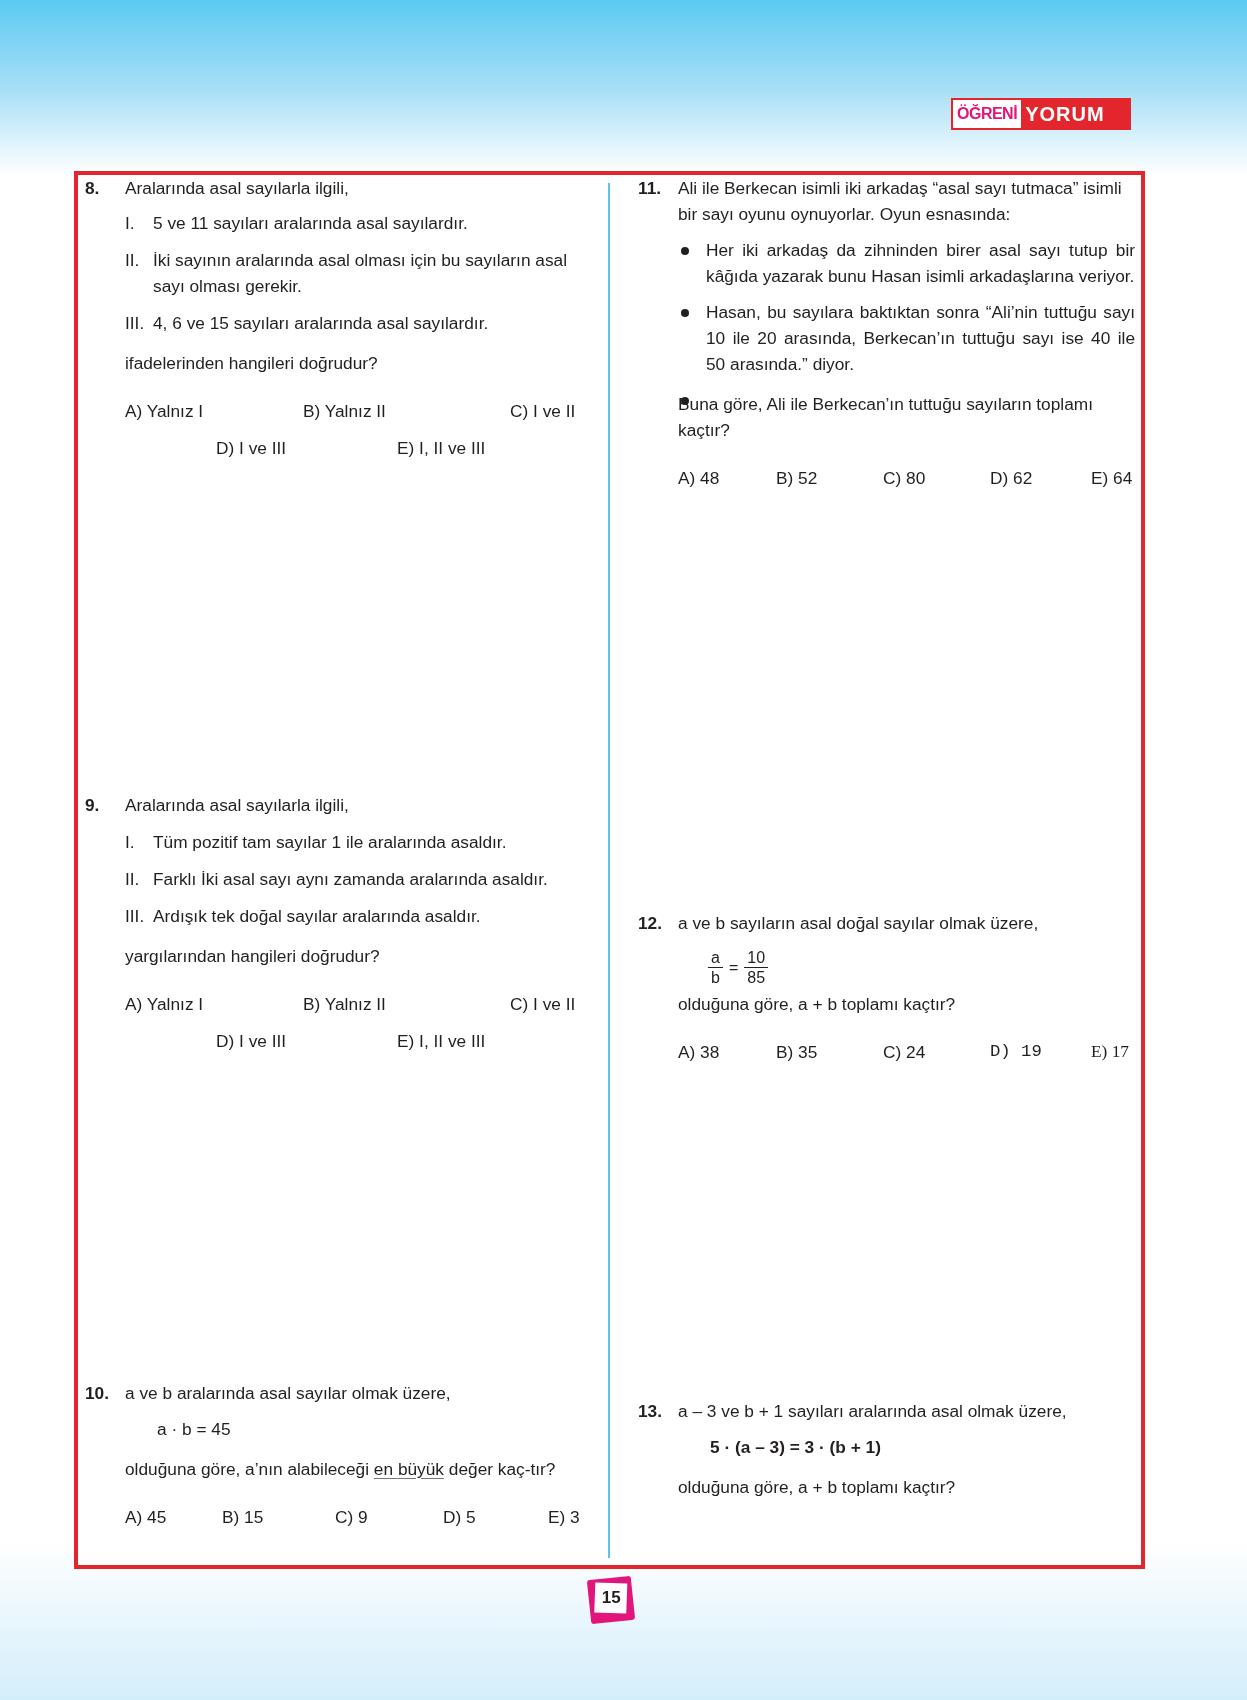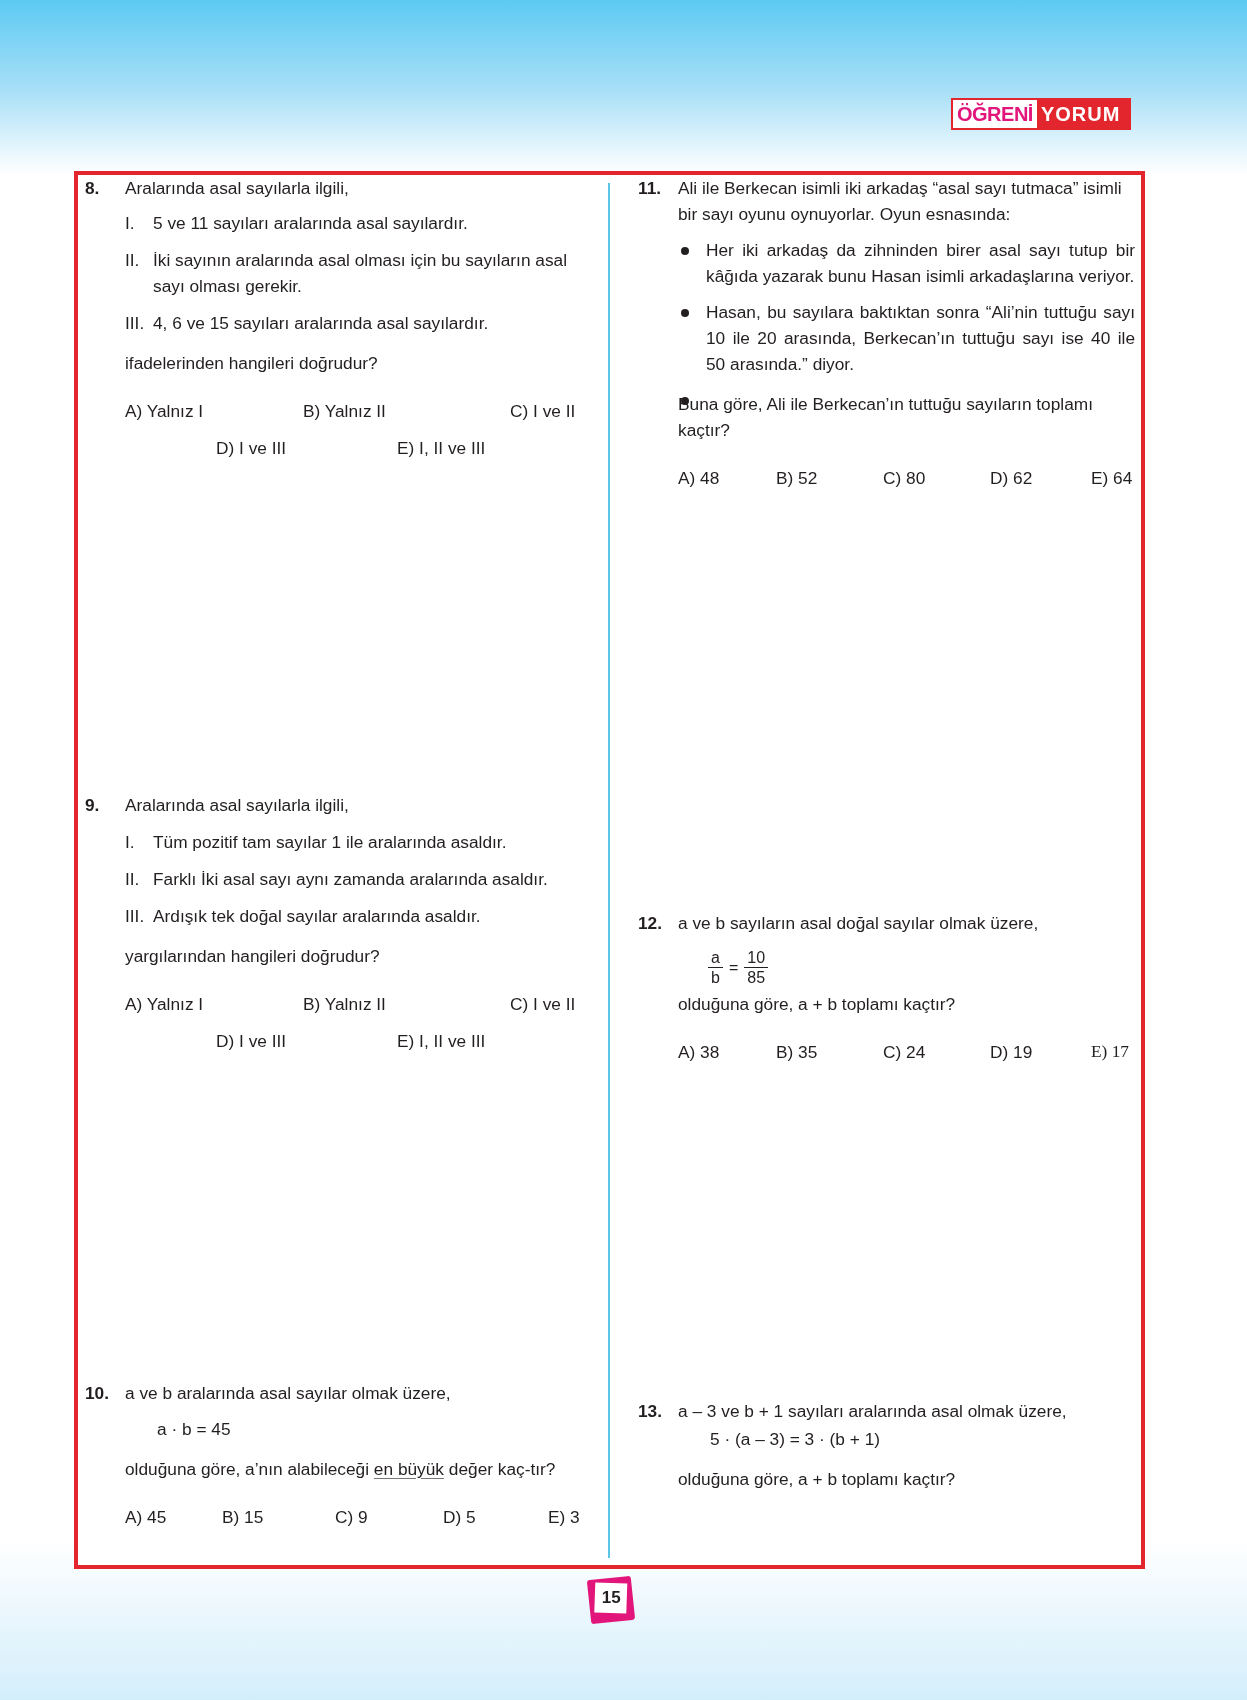--- a/index.html
+++ b/index.html
@@ -5,21 +5,21 @@
   html, body { margin: 0; padding: 0; }
   body {
     width: 1247px; height: 1700px; position: relative; overflow: hidden;
     font-family: "Liberation Sans", sans-serif; color: #231f20;
     background: linear-gradient(to bottom, #5ccaf2 0px, #a8dff7 90px, #e6f6fd 150px, #ffffff 175px, #ffffff 1540px, #e9f6fd 1620px, #d3eefb 1700px);
   }
   .logo {
     position: absolute; left: 951px; top: 98px; height: 32px; width: 180px;
     display: flex; border: 2px solid #e3262d; box-sizing: border-box; background: #e3262d;
   }
-  .logo .l1 { background: #fff; color: #e2157a; font-weight: bold; font-size: 20px; padding: 0 4px; line-height: 28px; letter-spacing: -0.5px; }
+  .logo .l1 { background: #fff; color: #e2157a; font-weight: bold; font-size: 16px; padding: 0 4px; line-height: 28px; letter-spacing: -0.5px; }
   .logo .l2 { color: #fff; font-weight: bold; font-size: 20px; padding: 0 4px; line-height: 28px; letter-spacing: 1px; }
   .frame {
     position: absolute; left: 74px; top: 171px; width: 1071px; height: 1398px;
     border: 4px solid #e3262d; box-sizing: border-box; background: #fff;
   }
   .divider { position: absolute; left: 608px; top: 183px; width: 2px; height: 1375px; background: #5bc5e8; }
   .q { position: absolute; font-size: 17.3px; line-height: 26px; }
   .qnum { position: absolute; left: 0; top: 0; font-weight: bold; }
   .qbody { margin-left: 40px; }
   .b { font-weight: normal; }
@@ -145,31 +145,31 @@
             <span class="num">10</span>
             <span>85</span>
           </span>
       </span>
     </div>
     <div class="b" style="margin-top:4px;">olduğuna göre, a + b toplamı kaçtır?</div>
     <div class="opts" style="margin-top:22px;">
       <span style="left:0;">A) 38</span>
       <span style="left:98px;">B) 35</span>
       <span style="left:205px;">C) 24</span>
-      <span style="left:312px;">D) 19</span>
+      <span style="left:312px;font-family:Liberation Mono, monospace;">D) 19</span>
       <span style="left:413px;font-family:Liberation Serif, serif;">E) 17</span>
     </div>
   </div>
 </div>
 
 <div class="q" style="left:638px; top:1398px; width:497px;">
   <span class="qnum">13.</span>
   <div class="qbody">
     <div class="b">a – 3 ve b + 1 sayıları aralarında asal olmak üzere,</div>
-    <div style="margin-top:2px; padding-left:32px;">5 · (a – 3) = 3 · (b + 1)</div>
+    <div style="margin-top:10px; padding-left:32px;font-weight:bold;">5 · (a – 3) = 3 · (b + 1)</div>
     <div class="b" style="margin-top:14px;">olduğuna göre, a + b toplamı kaçtır?</div>
   </div>
 </div>
 
 <div class="page-badge">
   <div class="inner">
       <span class="pn">15</span>
     </div>
 </div>
 

